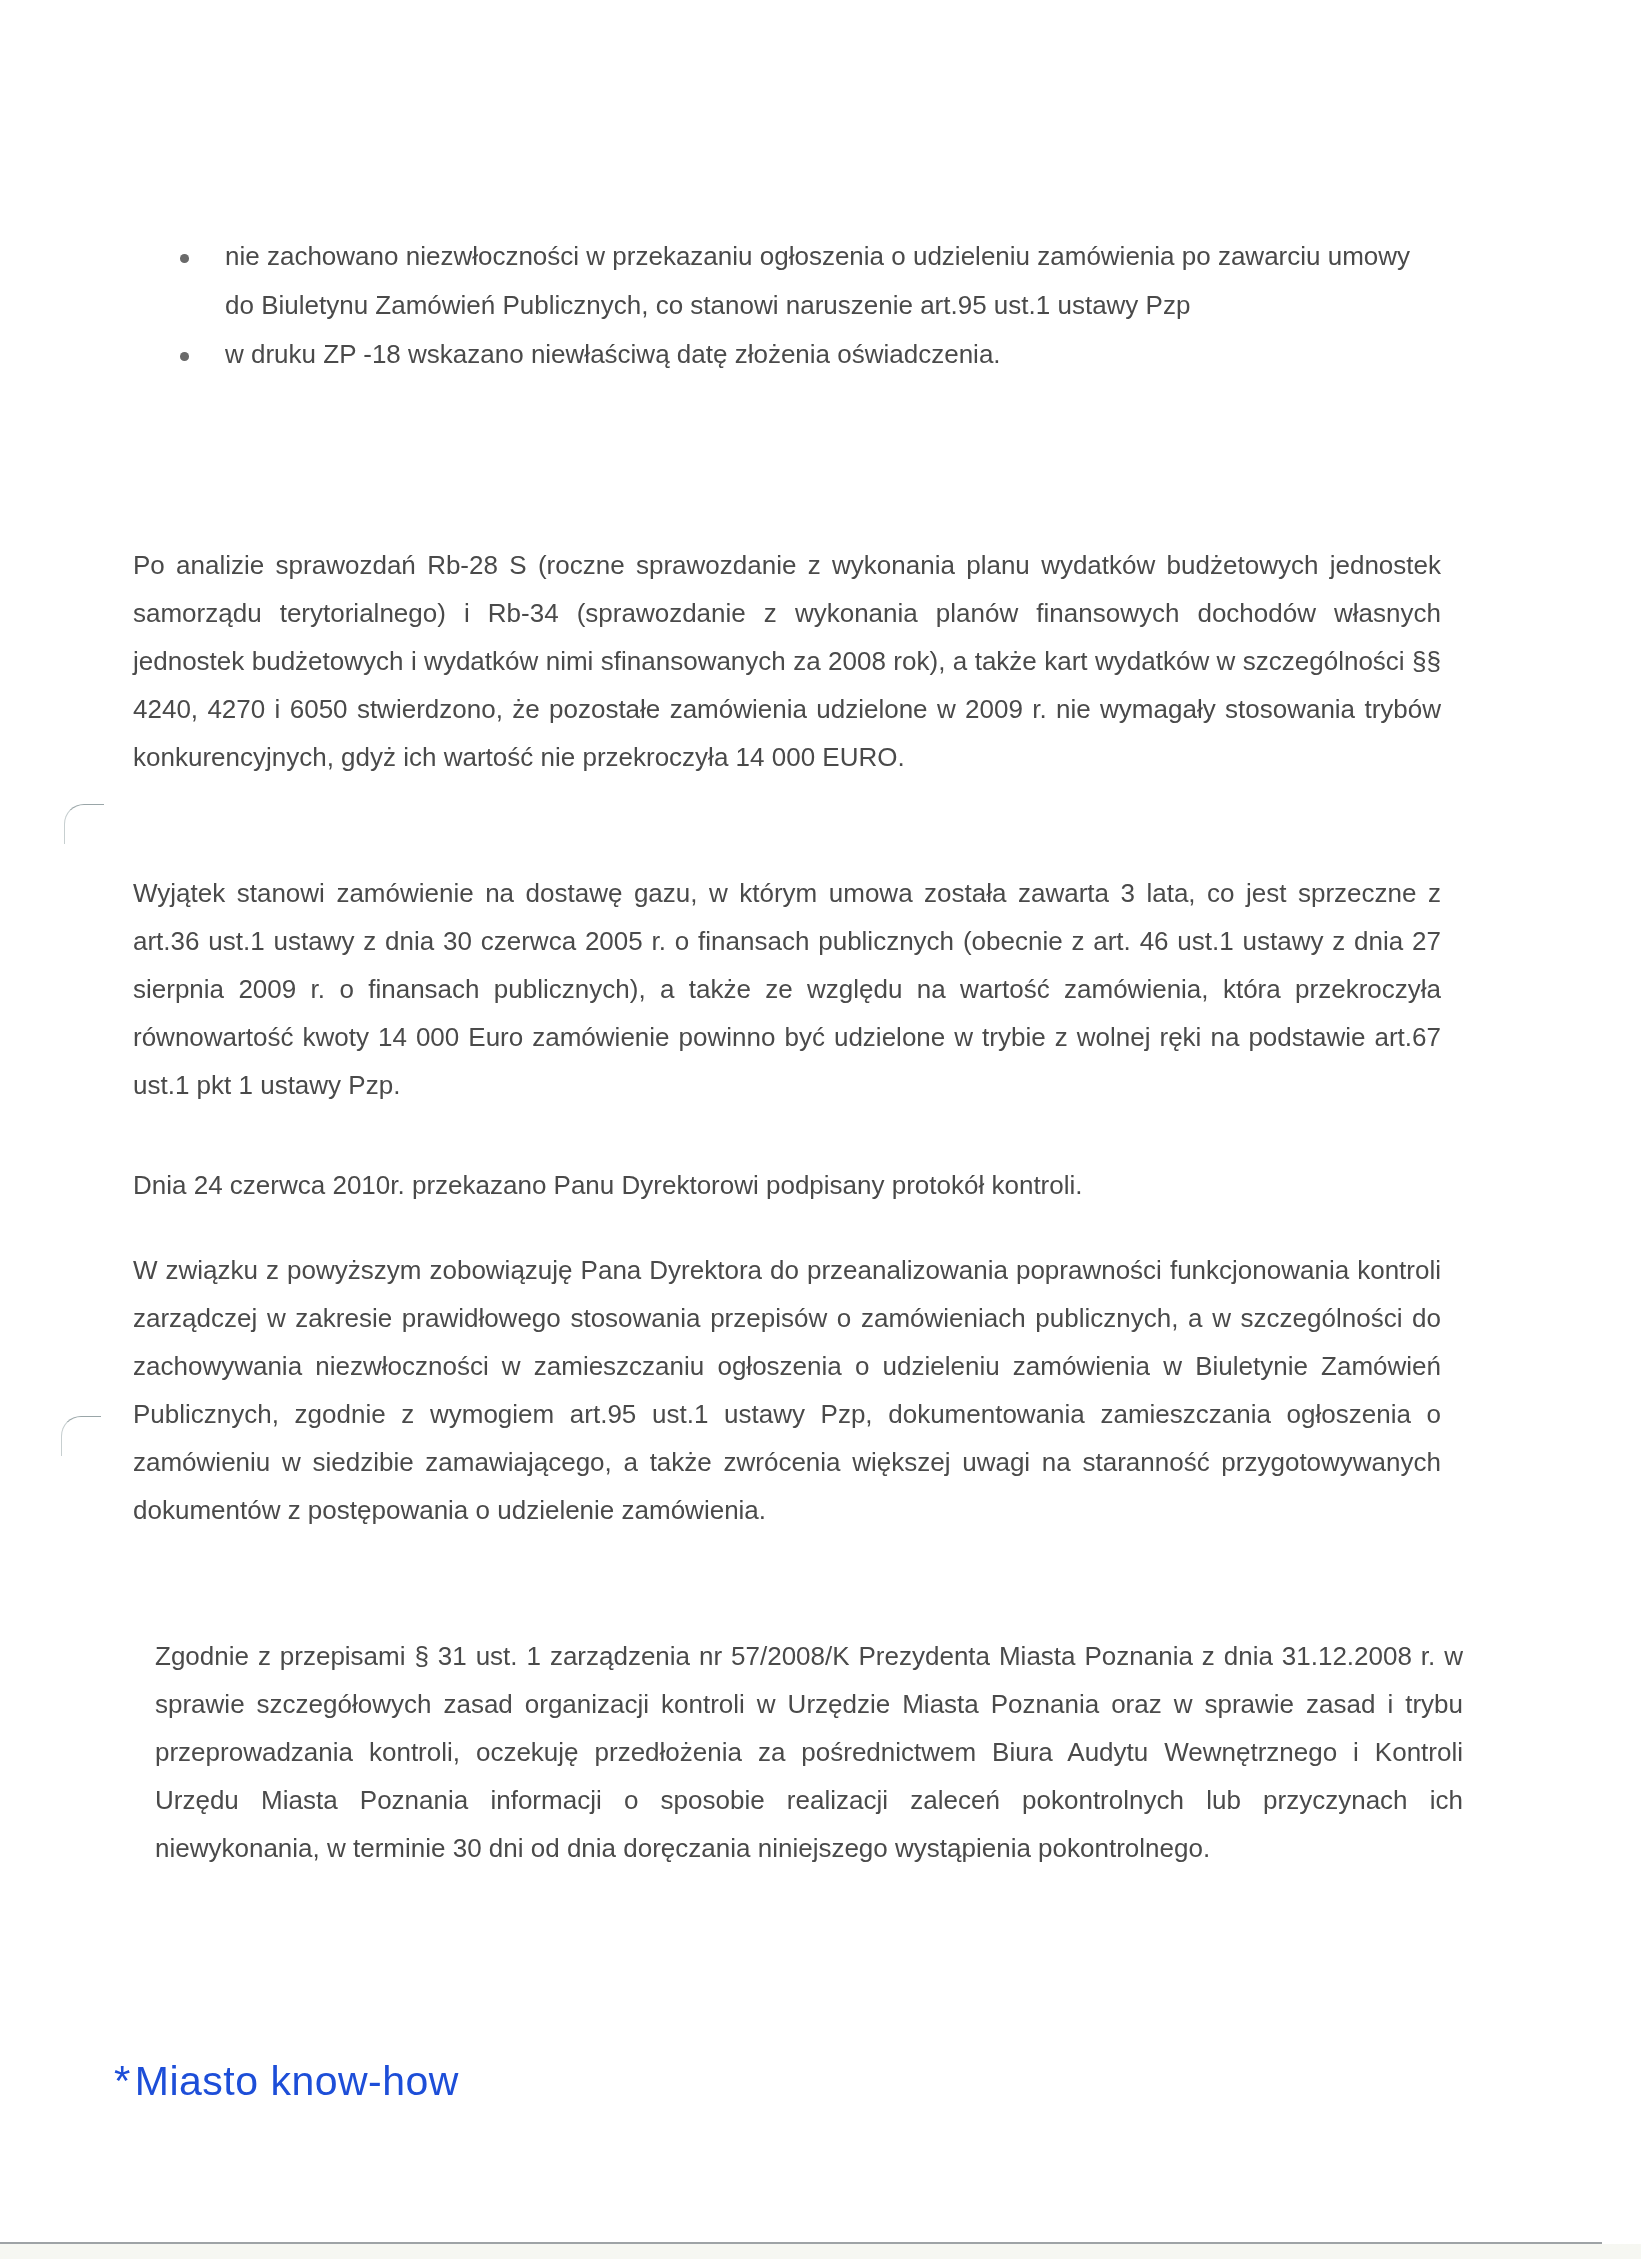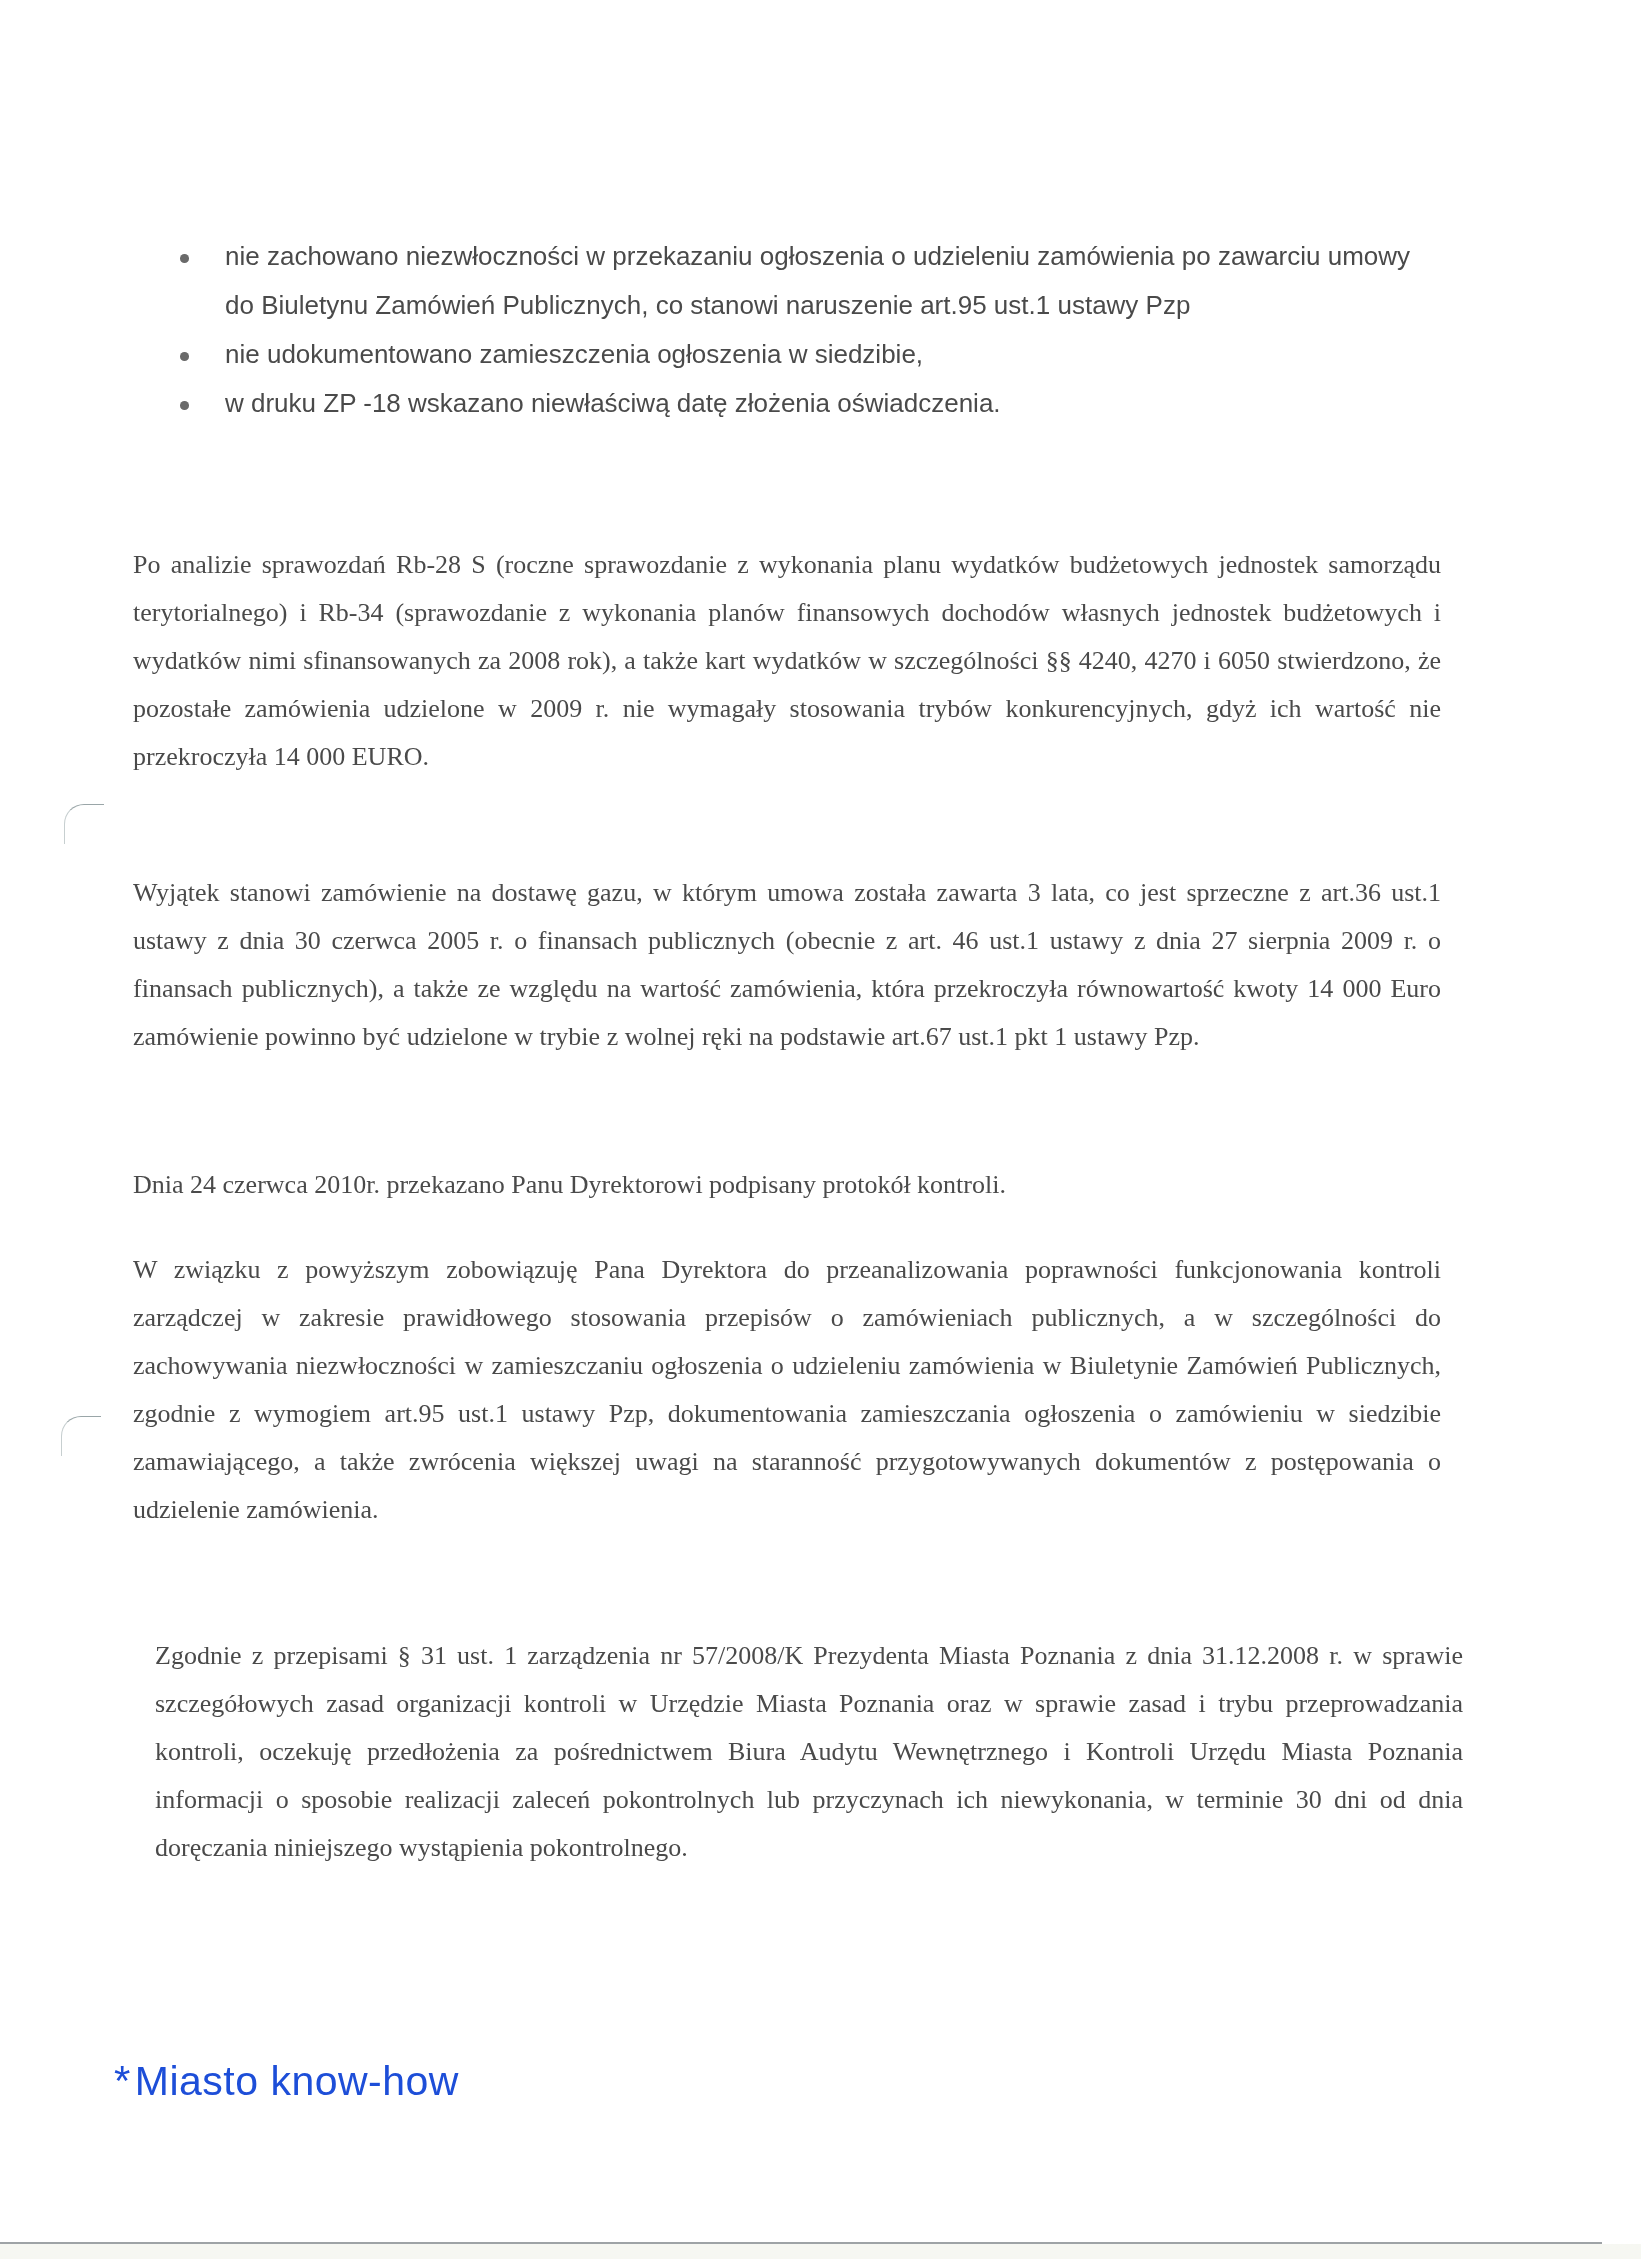--- a/index.html
+++ b/index.html
@@ -2,21 +2,21 @@
 <html><head>
 <meta charset="utf-8">
 <style>
   html, body { margin: 0; padding: 0; background: #ffffff; }
   body { width: 1641px; height: 2259px; position: relative; overflow: hidden;
          font-family: "Liberation Sans", sans-serif; color: #4a4a4a; }
   .page { position: absolute; left: 0; top: 0; width: 1641px; height: 1656px; }
   .bullets { position: absolute; left: 188px; top: 232px; width: 1255px; margin: 0; padding: 0; list-style: none; }
   .bullets li { position: relative; padding-left: 37px; font-size: 26px; line-height: 49px; }
   .bullets li .dot { position: absolute; left: -7.7px; top: 22px; width: 8.7px; height: 8.7px; border-radius: 50%; background: #6a6a6a; }
-  .para { position: absolute; left: 133px; width: 1308px; font-size: 26px; line-height: 48px; text-align: justify; margin: 0; font-family: Liberation Serif, serif; }
+  .para { position: absolute; left: 133px; width: 1308px; font-size: 26px; line-height: 48px; text-align: justify; margin: 0; }
   .p1 { top: 541px; }
   .p2 { top: 869px; }
   .p3 { top: 1161px; }
   .p4 { top: 1246px; }
   .p5 { top: 1632px; margin-left: 22px; }
   .footer-logo { position: absolute; left: 114px; top: 2057px; font-size: 41px; color: #1d4ed8; letter-spacing: 0.5px; font-weight: 300; }
   .footer-logo .star { font-size: 42px; margin-right: 3.9px; }
   .arc { position: absolute; border-top: 1px solid #9aa6a8; border-left: 1px solid #c7cfd0; border-radius: 50% 0 0 0; width: 39px; height: 39px; }
   .arc1 { left: 64px; top: 804px; }
   .arc2 { left: 61px; top: 1416px; }
@@ -25,24 +25,20 @@
 </style>
 </head>
 <body>
 
 <div class="page">
 
   <ul class="bullets">
     <li>
       <span class="dot"></span>
       <span>nie zachowano niezwłoczności w przekazaniu ogłoszenia o udzieleniu zamówienia po zawarciu umowy do Biuletynu Zamówień Publicznych, co stanowi naruszenie art.95 ust.1 ustawy Pzp</span>
-    </li>
-    <li>
-      <span class="dot"></span>
-      <span>nie udokumentowano zamieszczenia ogłoszenia w siedzibie,</span>
     </li>
     <li>
       <span class="dot"></span>
       <span>w druku ZP -18 wskazano niewłaściwą datę złożenia oświadczenia.</span>
     </li>
   </ul>
 
   <p class="para p1">Po analizie sprawozdań Rb-28 S (roczne sprawozdanie z wykonania planu wydatków budżetowych jednostek samorządu terytorialnego) i Rb-34 (sprawozdanie z wykonania planów finansowych dochodów własnych jednostek budżetowych i wydatków nimi sfinansowanych za 2008 rok), a także kart wydatków w szczególności §§ 4240, 4270 i 6050 stwierdzono, że pozostałe zamówienia udzielone w 2009 r. nie wymagały stosowania trybów konkurencyjnych, gdyż ich wartość nie przekroczyła 14 000 EURO.</p>
   <p class="para p2">Wyjątek stanowi zamówienie na dostawę gazu, w którym umowa została zawarta 3 lata, co jest sprzeczne z art.36 ust.1 ustawy z dnia 30 czerwca 2005 r. o finansach publicznych (obecnie z art. 46 ust.1 ustawy z dnia 27 sierpnia 2009 r. o finansach publicznych), a także ze względu na wartość zamówienia, która przekroczyła równowartość kwoty 14 000 Euro zamówienie powinno być udzielone w trybie z wolnej ręki na podstawie art.67 ust.1 pkt 1 ustawy Pzp.</p>
   <p class="para p3">Dnia 24 czerwca 2010r. przekazano Panu Dyrektorowi podpisany protokół kontroli.</p>

